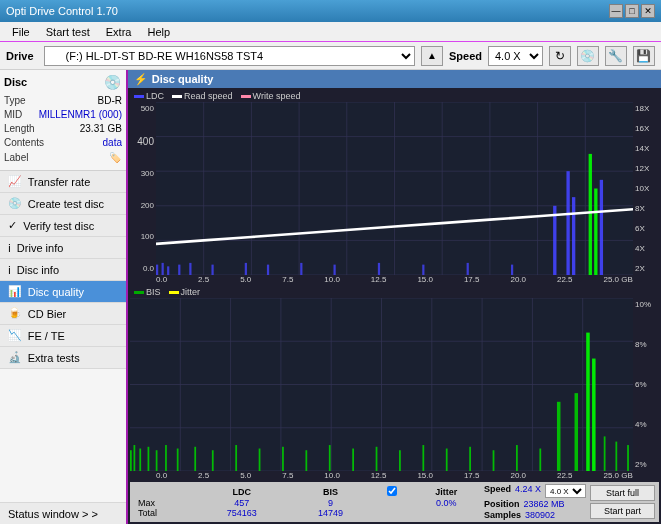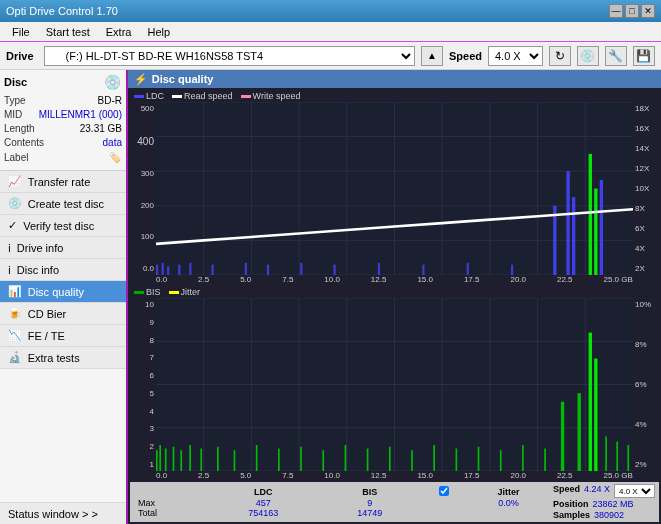--- a/index.html
+++ b/index.html
@@ -422,32 +422,20 @@
             <span style="color:#cccccc;font-size:9px;">BIS</span>
           </div>
           <div style="display:flex; align-items:center; gap:2px;">
             <div style="width:10px;height:3px;background:#ffff00;"></div>
             <span style="color:#cccccc;font-size:9px;">Jitter</span>
           </div>
         </div>
 
         <div style="flex:1; position:relative; display:flex;">
 
-          <div style="width:26px; display:flex; flex-direction:column; justify-content:space-between; padding:2px 0;">
-            <span style="font-size:8px;color:#cccccc;text-align:right;padding-right:2px;">10</span>
-            <span style="font-size:8px;color:#cccccc;text-align:right;padding-right:2px;">9</span>
-            <span style="font-size:8px;color:#cccccc;text-align:right;padding-right:2px;">8</span>
-            <span style="font-size:8px;color:#cccccc;text-align:right;padding-right:2px;">7</span>
-            <span style="font-size:8px;color:#cccccc;text-align:right;padding-right:2px;">6</span>
-            <span style="font-size:8px;color:#cccccc;text-align:right;padding-right:2px;">5</span>
-            <span style="font-size:8px;color:#cccccc;text-align:right;padding-right:2px;">4</span>
-            <span style="font-size:8px;color:#cccccc;text-align:right;padding-right:2px;">3</span>
-            <span style="font-size:8px;color:#cccccc;text-align:right;padding-right:2px;">2</span>
-            <span style="font-size:8px;color:#cccccc;text-align:right;padding-right:2px;">1</span>
-          </div>
 
           <div style="flex:1; background:#1a2030; position:relative; overflow:hidden;">
             <svg width="100%" height="100%" viewBox="0 0 430 100" preserveAspectRatio="none">
 
               <line x1="0" y1="0" x2="430" y2="0" stroke="#333355" stroke-width="0.5"></line>
               <line x1="0" y1="25" x2="430" y2="25" stroke="#333355" stroke-width="0.5"></line>
               <line x1="0" y1="50" x2="430" y2="50" stroke="#333355" stroke-width="0.5"></line>
               <line x1="0" y1="75" x2="430" y2="75" stroke="#333355" stroke-width="0.5"></line>
               <line x1="0" y1="100" x2="430" y2="100" stroke="#333355" stroke-width="0.5"></line>
 
@@ -561,17 +549,21 @@
           <div style="display:flex; gap:4px;">
             <span style="color:#000; font-weight:bold;">Position</span>
             <span style="color:#0000cc;">23862 MB</span>
           </div>
           <div style="display:flex; gap:4px;">
             <span style="color:#000; font-weight:bold;">Samples</span>
             <span style="color:#0000cc;">380902</span>
           </div>
         </div>
 
+        <div style="display:flex; flex-direction:column; gap:2px;">
+          <button class="start-btn">Start full</button>
+          <button class="start-btn">Start part</button>
+        </div>
       </div>
     </div>
 
   </div>
 </div>
 
 </body></html>

